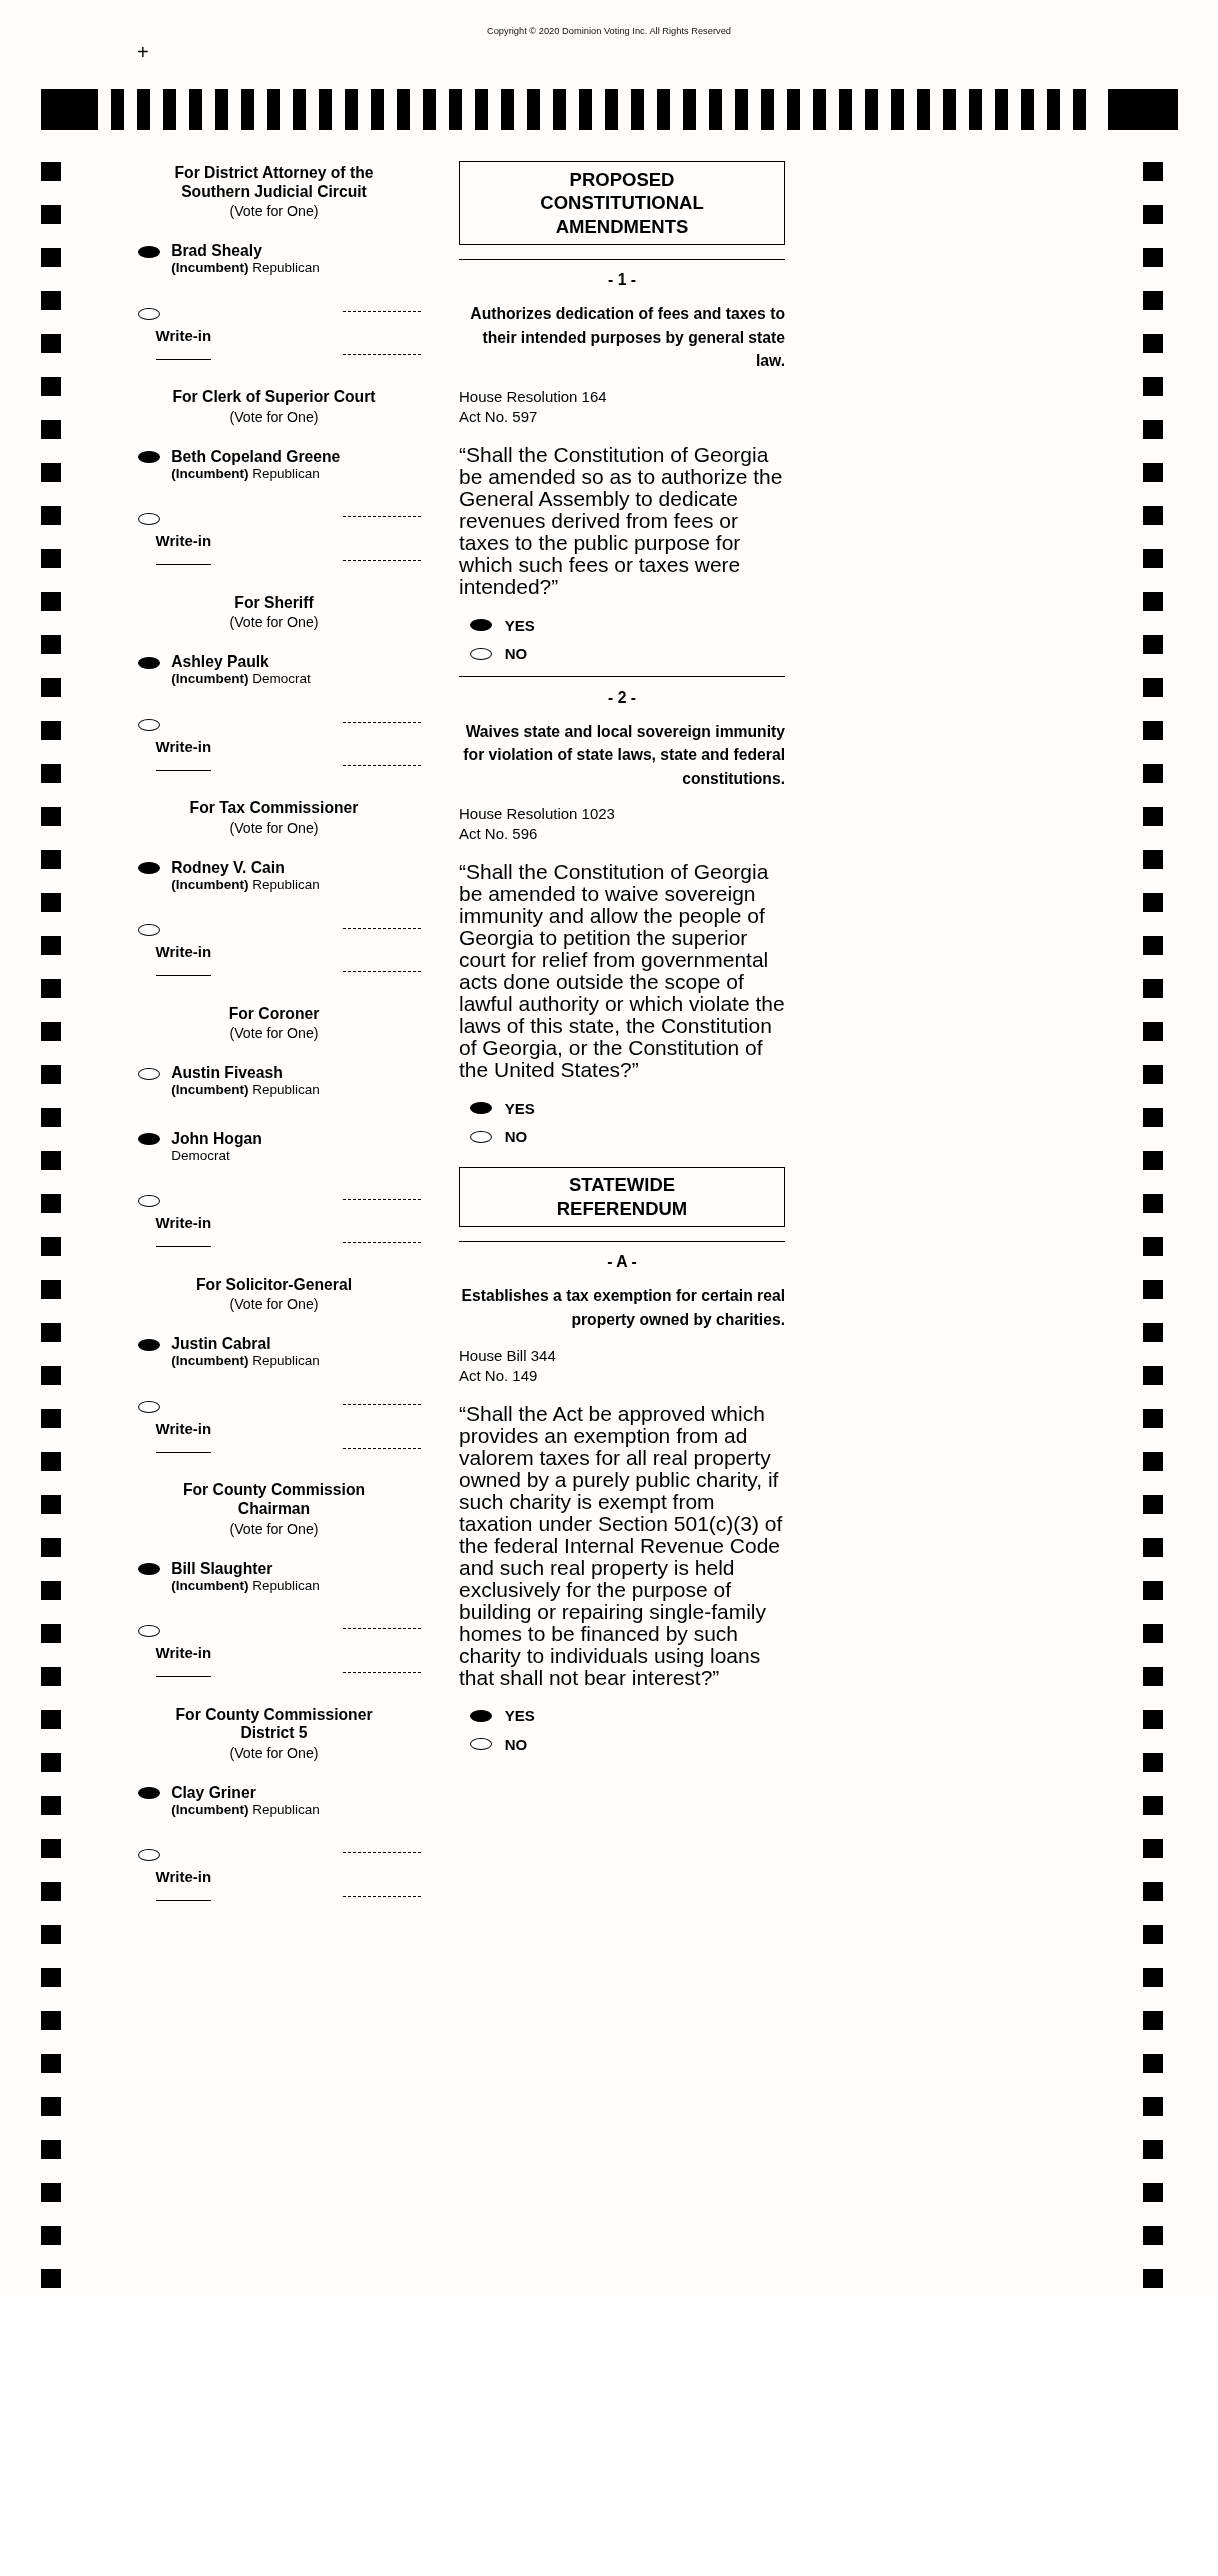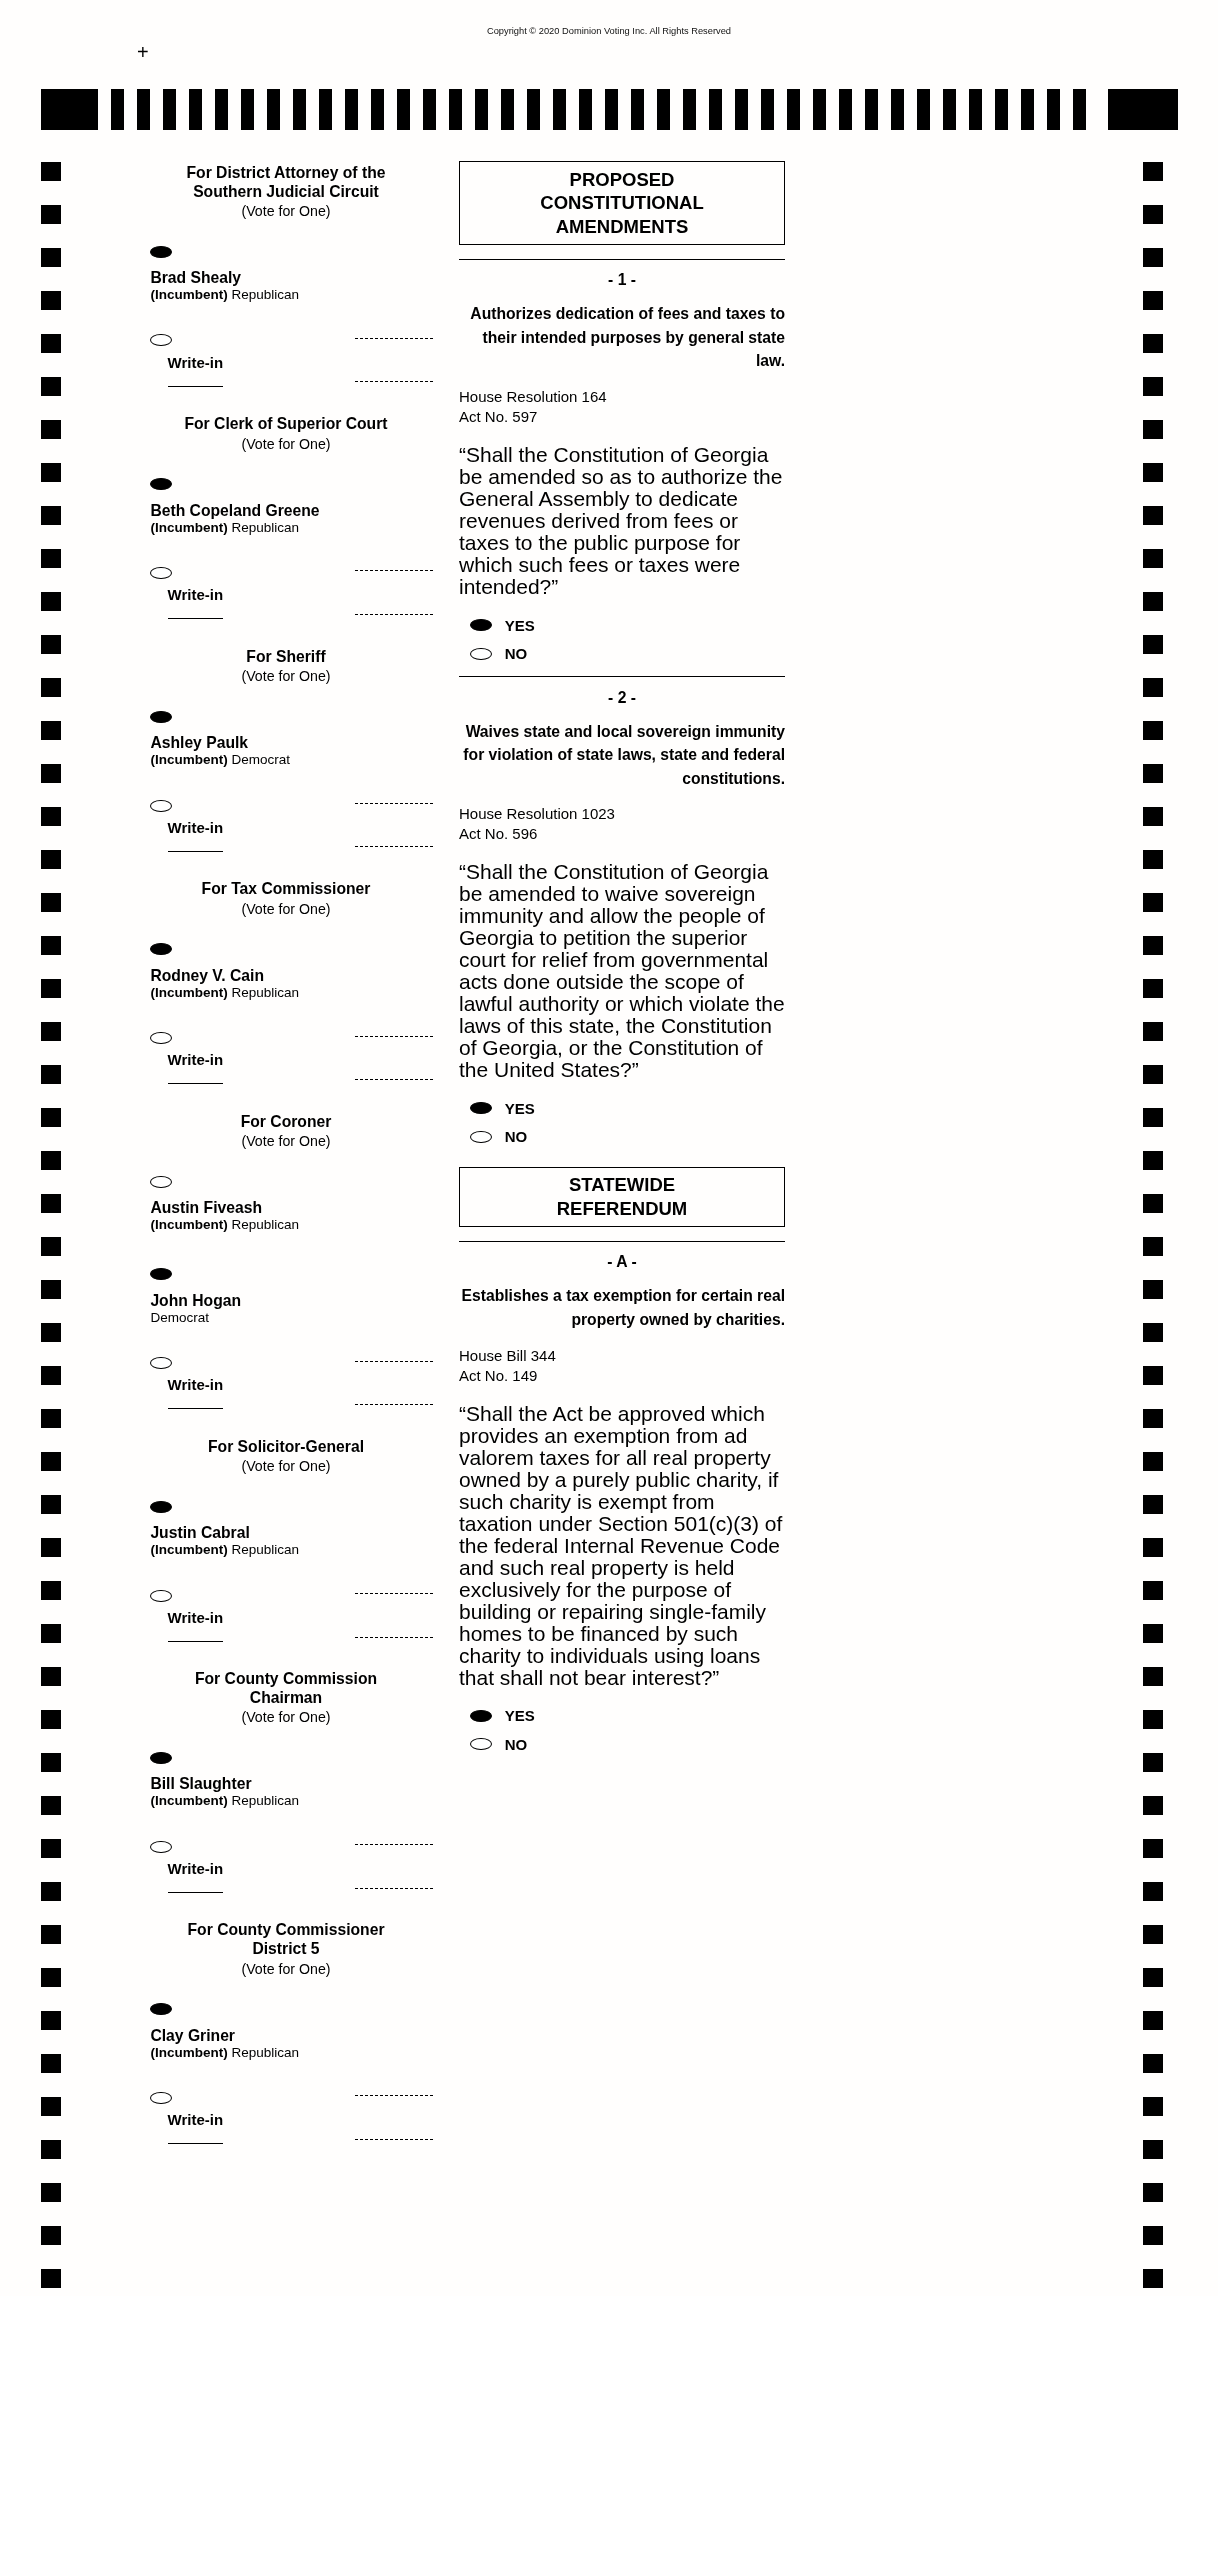--- a/index.html
+++ b/index.html
@@ -54,28 +54,28 @@
 
   
   .oval {
     display:inline-block; width:21.4px; height:12px;
     border:1.4px solid #000; border-radius:50%;
     background:#fff; flex:0 0 auto;
   }
   .oval.filled { background:#000; }
 
   
-  .col-left { position:absolute; left:139px; top:164px; width:294px; }
+  .col-left { position:absolute; left:127px; top:164px; width:294px; }
   .contest { margin-bottom:28.5px; }
   .c-title {
     margin:0 auto; max-width:235px;
     font-size:15.7px; font-weight:bold; line-height:18.5px; text-align:center;
   }
   .c-instr { text-align:center; font-size:14.2px; margin:2.1px 0 23px; }
-  .candidate { display:flex; gap:11.4px; padding-left:11.4px; margin:13px 0 31px;flex-direction:column; }
+  .candidate { display:flex; gap:11.4px; padding-left:11.4px; margin:13px 0 31px; }
   .candidate .oval { margin-top:3.6px; }
   .cand-name { display:block; font-size:15.7px; font-weight:bold; line-height:18px; }
   .cand-detail { display:block; font-size:13.5px; line-height:16.4px; }
   .cand-detail b { font-weight:bold; }
   .wi-oval-row { display:flex; align-items:center; padding-left:11.4px; margin:24px 0 7.1px; }
   .wi-label-row { display:flex; align-items:flex-end; }
   .wi-label {
     font-size:15px; font-weight:bold; margin-left:28.5px;
     border-bottom:1.4px solid #000; padding-bottom:15px;
   }

